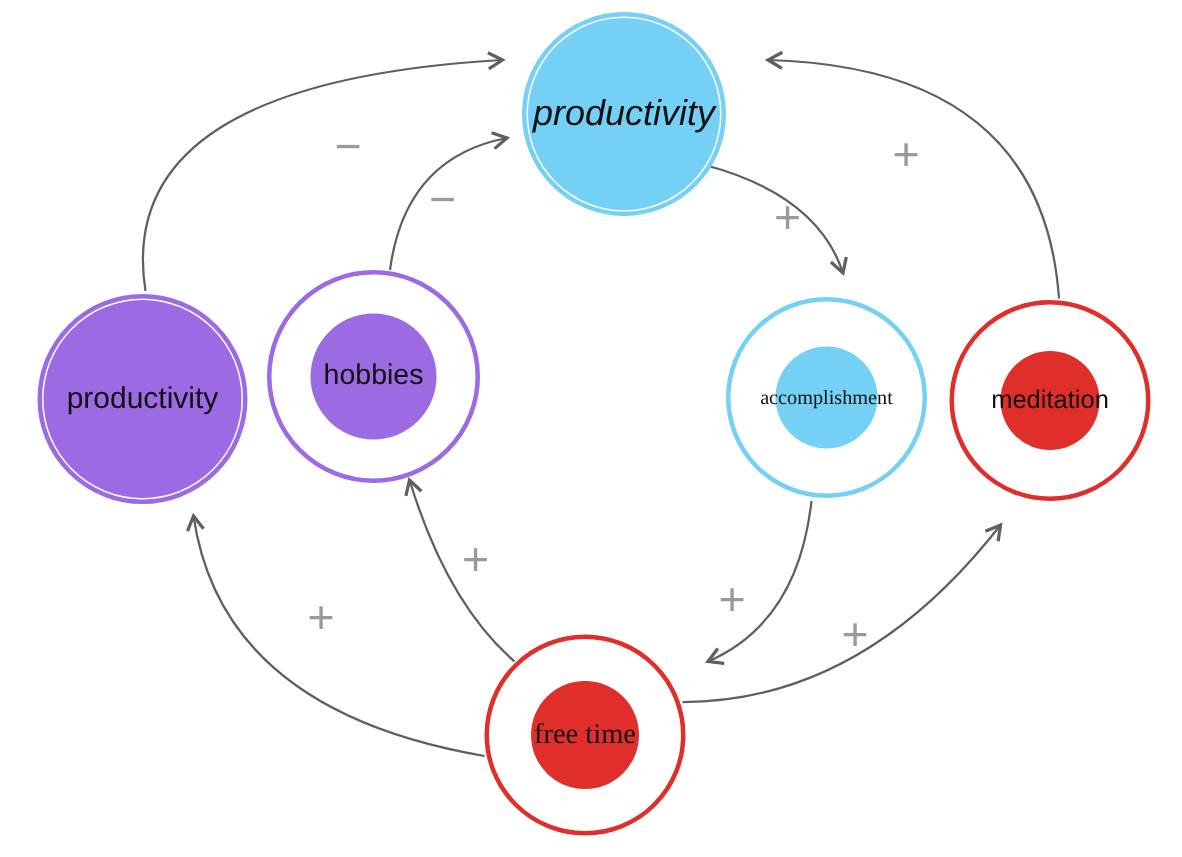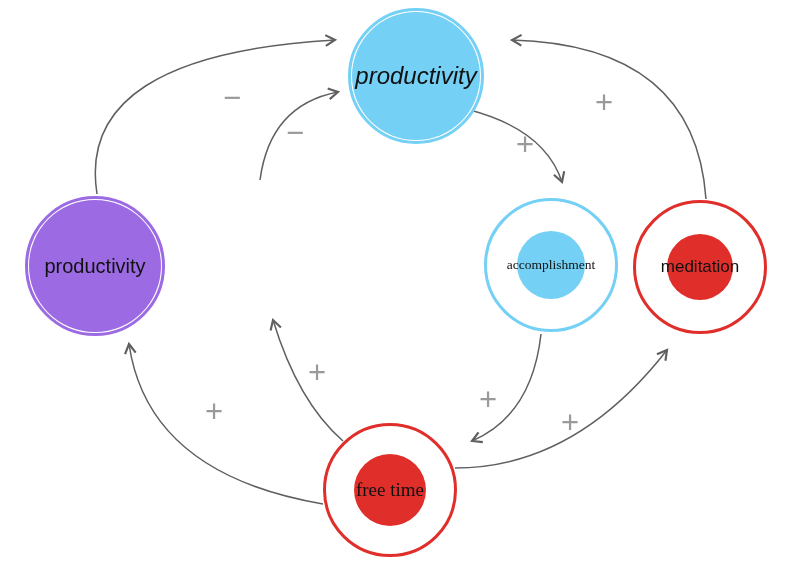--- a/index.html
+++ b/index.html
@@ -62,20 +62,25 @@
     <div class="disk"></div>
     <div class="label" style="font-size:24px;font-style:italic;">productivity</div>
   </div>
 
   <div class="node filled c-purple" style="left:25px;top:196px;width:140px;height:140px;">
     <div class="ring"></div>
     <div class="disk"></div>
     <div class="label" style="font-size:20px;">productivity</div>
   </div>
 
+  <div class="node ringed c-purple" style="left:178px;top:180px;width:142px;height:142px;">
+    <div class="ring"></div>
+    <div class="disk" style="width:84px;height:84px;"></div>
+    <div class="label" style="font-size:19px;">hobbies</div>
+  </div>
 
   <div class="node ringed c-blue" style="left:484px;top:198px;width:134px;height:134px;font-family:Liberation Serif, serif;">
     <div class="ring"></div>
     <div class="disk" style="width:68px;height:68px;"></div>
     <div class="label" style="font-size:13.5px;">accomplishment</div>
   </div>
 
   <div class="node ringed c-red" style="left:633px;top:200px;width:134px;height:134px;">
     <div class="ring"></div>
     <div class="disk" style="width:66px;height:66px;"></div>

